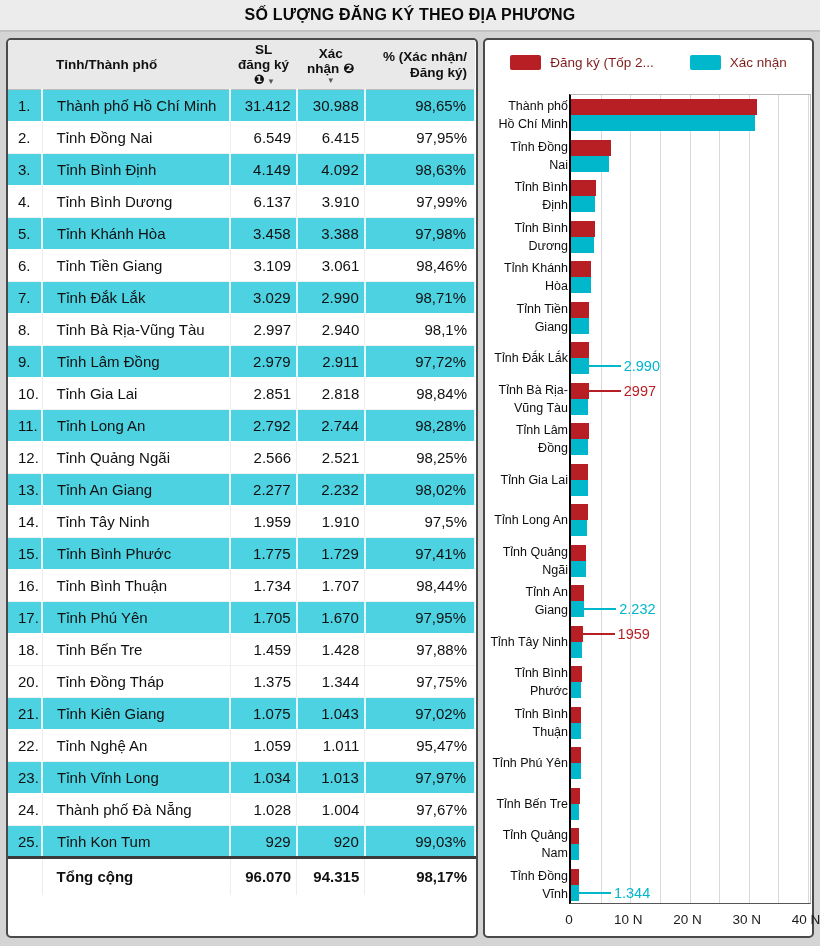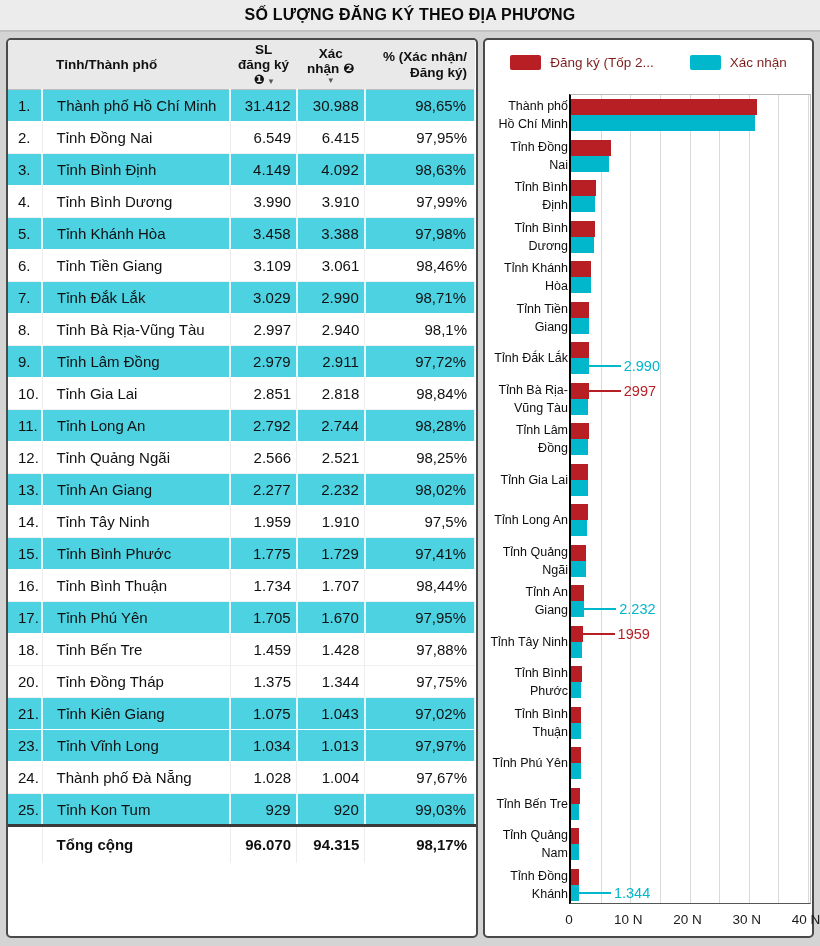--- a/index.html
+++ b/index.html
@@ -137,21 +137,21 @@
           <tr class="alt">
     <td class="rank">3.</td>
     <td class="name">Tỉnh Bình Định</td>
     <td class="num">4.149</td>
     <td class="num">4.092</td>
     <td class="pct">98,63%</td>
   </tr>
           <tr>
     <td class="rank">4.</td>
     <td class="name">Tỉnh Bình Dương</td>
-    <td class="num">3.990</td>
+    <td class="num">6.137</td>
     <td class="num">3.910</td>
     <td class="pct">97,99%</td>
   </tr>
           <tr class="alt">
     <td class="rank">5.</td>
     <td class="name">Tỉnh Khánh Hòa</td>
     <td class="num">3.458</td>
     <td class="num">3.388</td>
     <td class="pct">97,98%</td>
   </tr>
@@ -252,20 +252,27 @@
     <td class="num">1.375</td>
     <td class="num">1.344</td>
     <td class="pct">97,75%</td>
   </tr>
           <tr class="alt">
     <td class="rank">21.</td>
     <td class="name">Tỉnh Kiên Giang</td>
     <td class="num">1.075</td>
     <td class="num">1.043</td>
     <td class="pct">97,02%</td>
+  </tr>
+          <tr>
+    <td class="rank">22.</td>
+    <td class="name">Tỉnh Nghệ An</td>
+    <td class="num">1.059</td>
+    <td class="num">1.011</td>
+    <td class="pct">95,47%</td>
   </tr>
           <tr class="alt">
     <td class="rank">23.</td>
     <td class="name">Tỉnh Vĩnh Long</td>
     <td class="num">1.034</td>
     <td class="num">1.013</td>
     <td class="pct">97,97%</td>
   </tr>
           <tr>
     <td class="rank">24.</td>
@@ -501,21 +508,21 @@
           <div>Nam</div>
         </div>
         <div class="bar" style="top: 733px; width: 8.20613px; background: rgb(183, 31, 36);">
           <span class="bar-val">1385</span>
         </div>
         <div class="bar" style="top: 749px; width: 7.99282px; background: rgb(0, 183, 203);">
           <span class="bar-val">1.349</span>
         </div>
         <div class="cat-label" style="top: 771.5px;">
           <div>Tỉnh Đồng</div>
-          <div>Khánh</div>
+          <div>Vĩnh</div>
         </div>
         <div class="bar" style="top: 773.5px; width: 8.14687px; background: rgb(183, 31, 36);">
           <span class="bar-val">1375</span>
         </div>
         <div class="callout" style="top: 789.5px; left: 7.9632px; color: rgb(0, 183, 203);">
           <span class="co-line"></span>
           <span>1.344</span>
         </div>
         <div class="bar" style="top: 789.5px; width: 7.9632px; background: rgb(0, 183, 203);"></div>
       </div>

